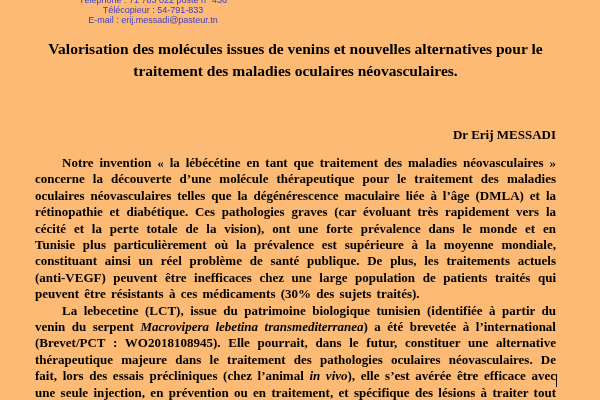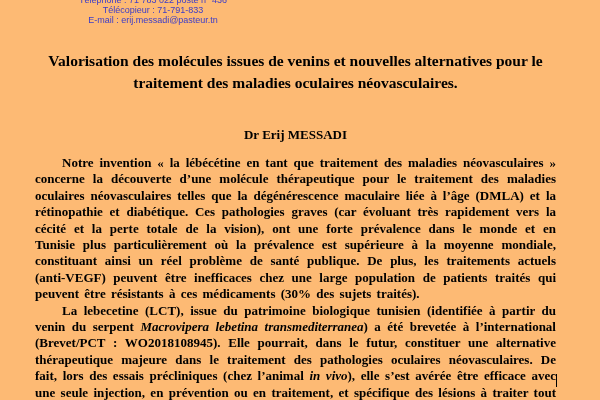--- a/index.html
+++ b/index.html
@@ -20,33 +20,33 @@
     text-align: center;
     font-family: "Liberation Sans", sans-serif;
     font-size: 9px;
     line-height: 10px;
     font-weight: 400;
   }
   .contact .email-link { cursor: pointer; }
   .doc-title {
     position: absolute;
     left: 35px;
-    top: 50px;
+    top: 38px;
     width: 521px;
     text-align: center;
     font-weight: bold;
     font-size: 15.5px;
     line-height: 22px;
   }
   .doc-author {
     position: absolute;
     left: 35px;
     top: 127px;
     width: 521px;
-    text-align: center;
+    text-align: right;
     font-weight: bold;
     font-size: 13px;
   }
   .body-text {
     position: absolute;
     left: 35px;
     top: 155px;
     width: 521px;
     font-size: 13px;
     line-height: 16.4px;
@@ -64,21 +64,21 @@
     background: #000000;
   }
 </style>
 </head>
 <body>
 
 <div class="page">
 
   <div class="contact" style="color: rgb(60, 60, 200);">
     <div>Téléphone : 71 783 022 poste n° 436</div>
-    <div>Télécopieur : 71-791-833</div>
+    <div>Télécopieur : 54-791-833</div>
     <div><span>E-mail : </span><span class="email-link">erij.messadi@pasteur.tn</span></div>
   </div>
 
   <div class="doc-title">Valorisation des molécules issues de venins et nouvelles alternatives pour le traitement des maladies oculaires néovasculaires.</div>
 
   <div class="doc-author">Dr Erij MESSADI</div>
 
   <div class="body-text">
     <p><span>Notre invention « la lébécétine en tant que traitement des maladies néovasculaires » concerne la découverte d’une molécule thérapeutique pour le traitement des maladies oculaires néovasculaires telles que la dégénérescence maculaire liée à l’âge (DMLA) et la rétinopathie et diabétique. Ces pathologies graves (car évoluant très rapidement vers la cécité et la perte totale de la vision), ont une forte prévalence dans le monde et en Tunisie plus particulièrement où la prévalence est supérieure à la moyenne mondiale, constituant ainsi un réel problème de santé publique. De plus, les traitements actuels (anti-VEGF) peuvent être inefficaces chez une large population de patients traités qui peuvent être résistants à ces médicaments (30% des sujets traités).</span></p>
     <p><span>La lebecetine (LCT), issue du patrimoine biologique tunisien (identifiée à partir du venin du serpent </span><span class="italic">Macrovipera lebetina transmediterranea</span><span>) a été brevetée à l’international (Brevet/PCT : WO2018108945). Elle pourrait, dans le futur, constituer une alternative thérapeutique majeure dans le traitement des pathologies oculaires néovasculaires. De fait, lors des essais précliniques (chez l’animal </span><span class="italic">in vivo</span><span>), elle s’est avérée être efficace avec une seule injection, en prévention ou en traitement, et spécifique des lésions à traiter tout en étant dénuée de toute toxicité. Elle serait donc utile en tant qu’alternative thérapeutique chez les</span></p>

